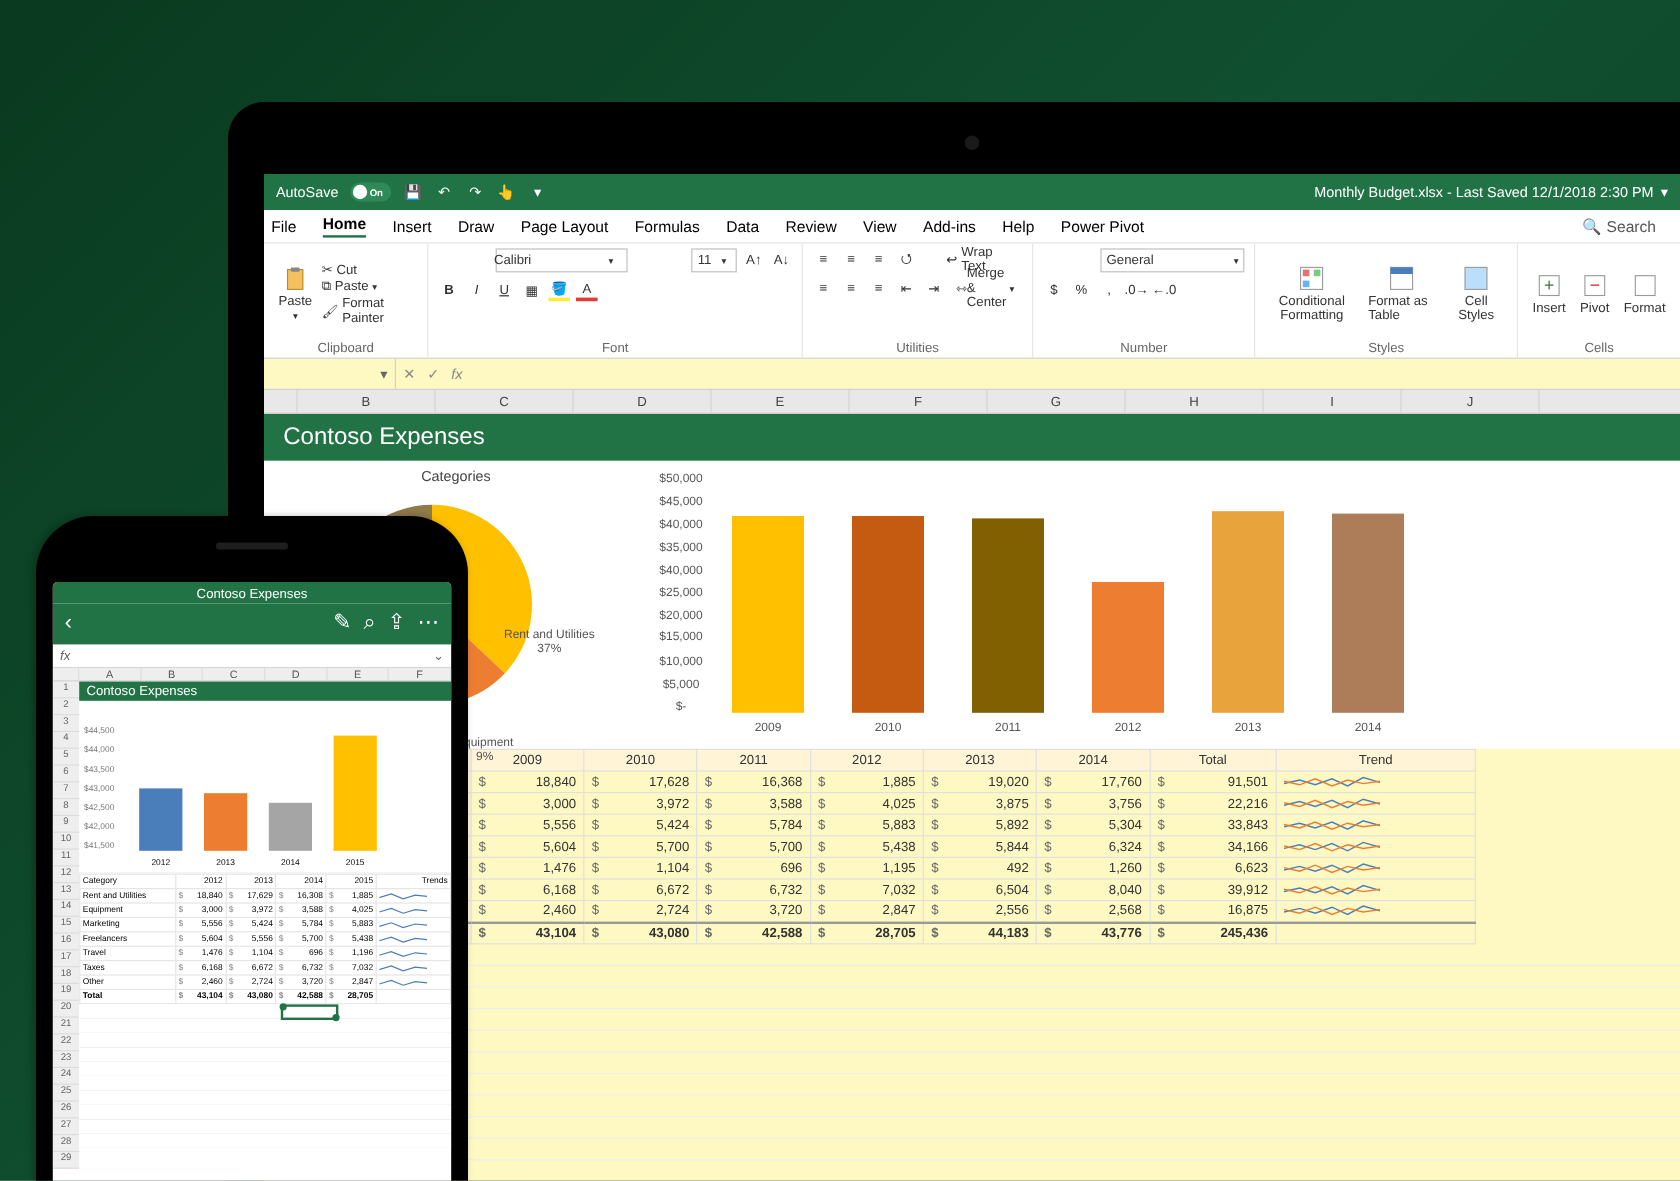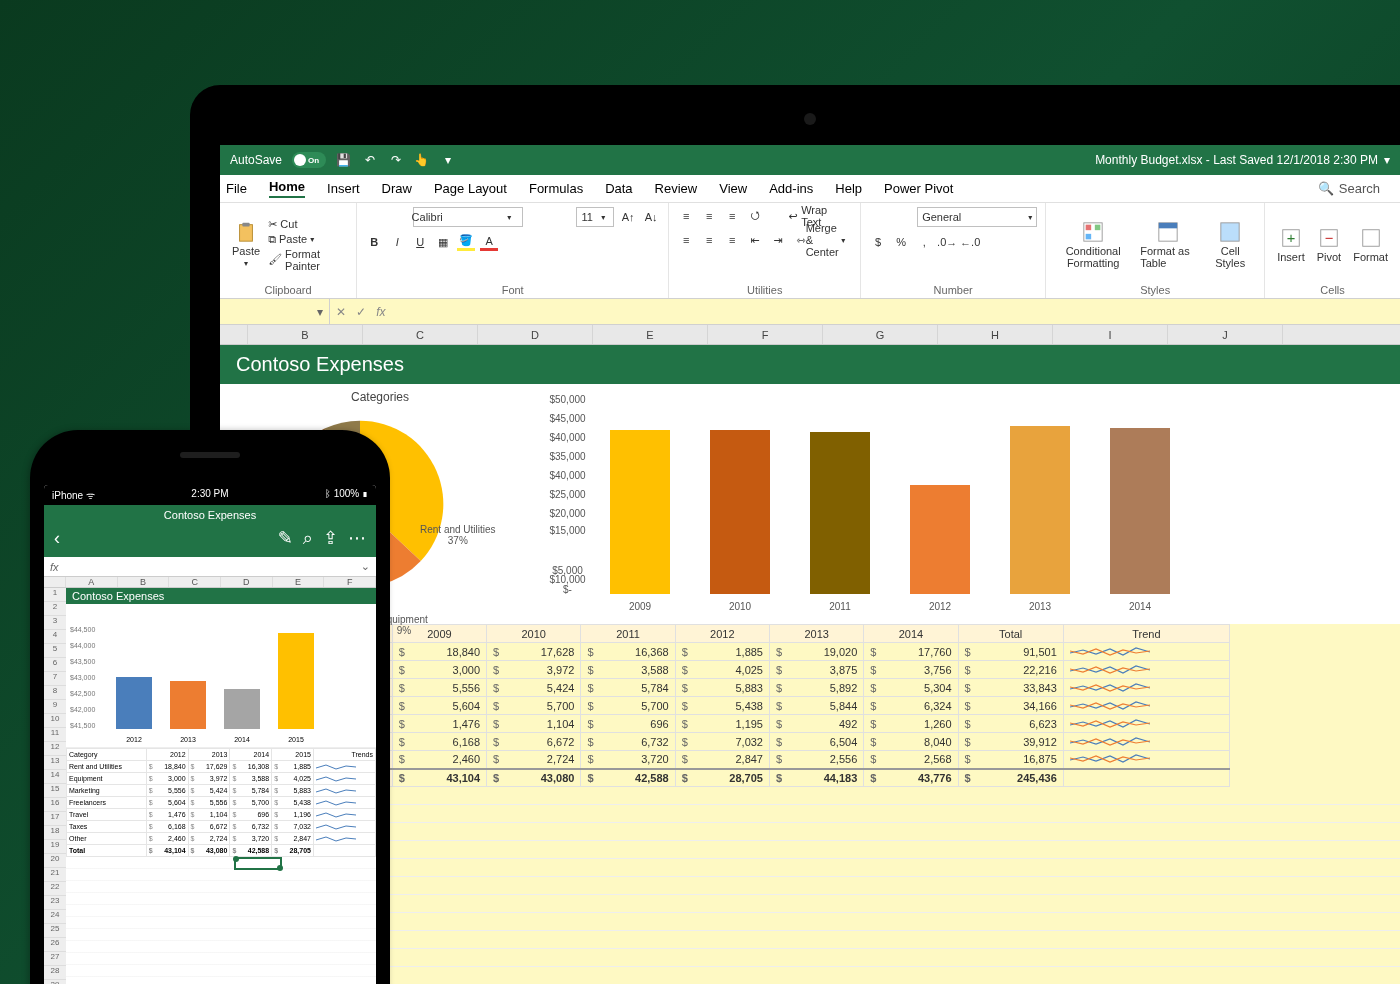--- a/index.html
+++ b/index.html
@@ -443,21 +443,21 @@
             </div>
           </div>
       <div class="bar-axis-label" style="top: 10px;">$50,000</div>
           <div class="bar-axis-label" style="top: 29px;">$45,000</div>
           <div class="bar-axis-label" style="top: 48px;">$40,000</div>
           <div class="bar-axis-label" style="top: 67px;">$35,000</div>
           <div class="bar-axis-label" style="top: 86px;">$40,000</div>
           <div class="bar-axis-label" style="top: 105px;">$25,000</div>
           <div class="bar-axis-label" style="top: 124px;">$20,000</div>
           <div class="bar-axis-label" style="top: 141px;">$15,000</div>
-          <div class="bar-axis-label" style="top: 162px; margin-top: 28px;">$10,000</div>
+          <div class="bar-axis-label" style="top: 162px;">$10,000</div>
           <div class="bar-axis-label" style="top: 181px;">$5,000</div>
           <div class="bar-axis-label" style="top: 200px;">$-</div>
         </div>
     </div>
 
     <table class="data-table" id="lap-table">
         <tbody>
           <tr>
             <th></th>
             <th>2009</th>
@@ -622,25 +622,20 @@
         <div></div>
         <div></div>
         <div></div>
     </div>
 
   </div>
 </div>
 
 <div class="phone">
   <div class="phone-screen">
-    <div class="p-status">
-      <span><span>iPhone</span> <span>ᯤ</span></span>
-      <span>2:30 PM</span>
-      <span><span>ᛒ</span> <span>100%</span> <span>▮</span></span>
-    </div>
     <div class="p-header">Contoso Expenses</div>
     <div class="p-toolbar">
       <span>‹</span>
       <span class="spacer"></span>
       <span>✎</span>
       <span>⌕</span>
       <span>⇪</span>
       <span>⋯</span>
     </div>
     <div class="p-fx">

